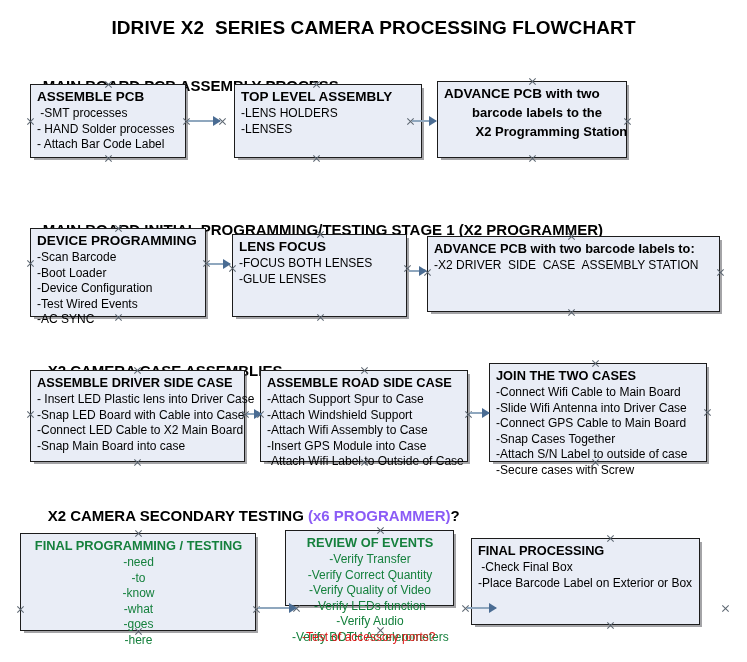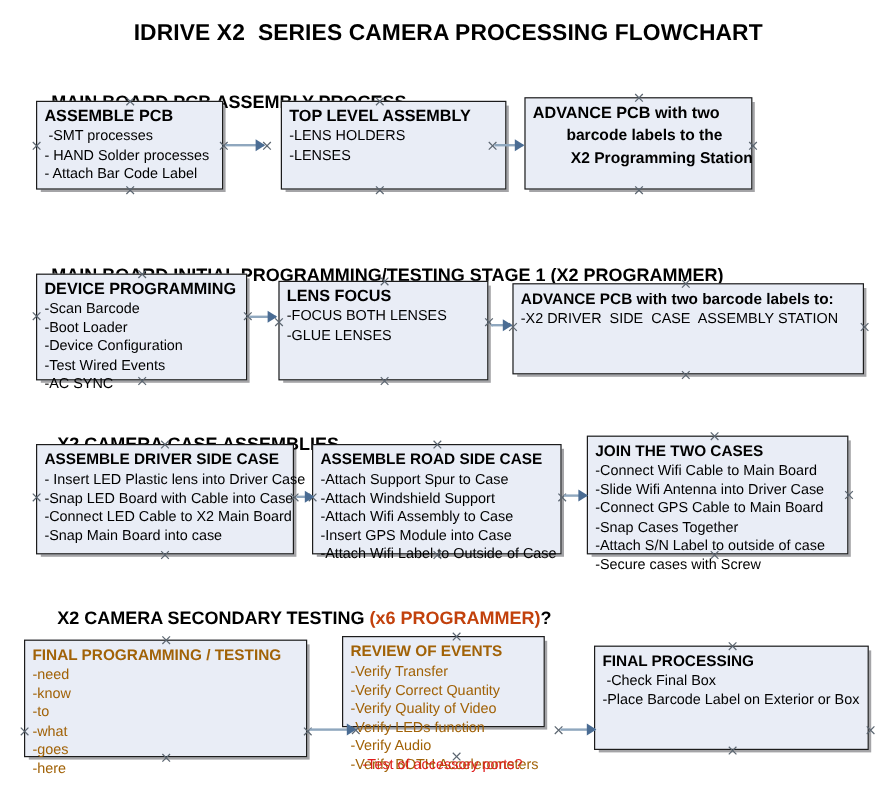--- a/index.html
+++ b/index.html
@@ -36,21 +36,21 @@
 
   
   .section-heading {
     position: absolute;
     font-size: 15px;
     font-weight: bold;
     white-space: pre;
     line-height: 18px;
   }
   .section-heading .accent {
-    color: #c2410c;
+    color: #8b5cf6;
   }
 
   
   .proc-box {
     position: absolute;
     background: #e9edf6;
     border: 1.5px solid #1c1c1c;
     box-sizing: border-box;
     box-shadow: 3px 3px 0 -1px rgba(90,90,95,0.55);
     padding: 4px 5px 4px 6px;
@@ -74,21 +74,22 @@
   .proc-box.allbold .box-line {
     font-weight: bold;
     font-size: 13px;
     line-height: 19px;
     padding-left: 28px;
   }
 
   
   .proc-box.red .box-title,
   .proc-box.red .box-line {
-    color: #a16207;
+    color: #15803d;
+    text-align: center;
   }
 
   
   .handle {
     position: absolute;
     width: 9px;
     height: 9px;
     margin-left: -4.5px;
     margin-top: -4.5px;
     pointer-events: none;
@@ -263,22 +264,22 @@
   <div class="arrow" style="left:247px; top:414px; width:14px;"></div>
   <div class="arrow" style="left:470px; top:413px; width:19px;"></div>
 
   <div class="section-heading" style="left:31px; top:489px;">
     <span>X2 CAMERA SECONDARY TESTING </span><span class="accent">(x6 PROGRAMMER)</span><span>?</span>
   </div>
 
   <div class="proc-box red" style="left:20px; top:533px; width:236px; height:98px;">
     <div class="box-title small">FINAL PROGRAMMING / TESTING</div>
     <div class="box-line">-need</div>
+    <div class="box-line">-to</div>
     <div class="box-line">-know</div>
-    <div class="box-line">-to</div>
     <div class="box-line">-what</div>
     <div class="box-line">-goes</div>
     <div class="box-line">-here</div>
   </div>
   <div class="handle" style="left:138px; top:533px;"></div>
   <div class="handle" style="left:138px; top:631px;"></div>
   <div class="handle" style="left:20px; top:609px;"></div>
   <div class="handle" style="left:256px; top:609px;"></div>
 
   <div class="proc-box red" style="left:285px; top:530px; width:169px; height:76px;">
@@ -289,21 +290,21 @@
     <div class="box-line">-Verify LEDs function</div>
     <div class="box-line">-Verify Audio</div>
     <div class="box-line">-Verify BOTH Accelerometers</div>
   </div>
   <div class="overflow-line" style="left:302px; top:630px;">-Test of accessory ports?</div>
   <div class="handle" style="left:380px; top:530px;"></div>
   <div class="handle" style="left:380px; top:630px;"></div>
   <div class="handle" style="left:296px; top:608px;"></div>
   <div class="handle" style="left:465px; top:608px;"></div>
 
-  <div class="proc-box" style="left:495px; top:538px; width:229px; height:87px;">
+  <div class="proc-box" style="left:471px; top:538px; width:229px; height:87px;">
     <div class="box-title small">FINAL PROCESSING</div>
     <div class="box-line"> -Check Final Box</div>
     <div class="box-line">-Place Barcode Label on Exterior or Box</div>
   </div>
   <div class="handle" style="left:610px; top:538px;"></div>
   <div class="handle" style="left:610px; top:625px;"></div>
   <div class="handle" style="left:725px; top:608px;"></div>
 
   <div class="arrow" style="left:258px; top:608px; width:38px;"></div>
   <div class="arrow" style="left:467px; top:608px; width:29px;"></div>

